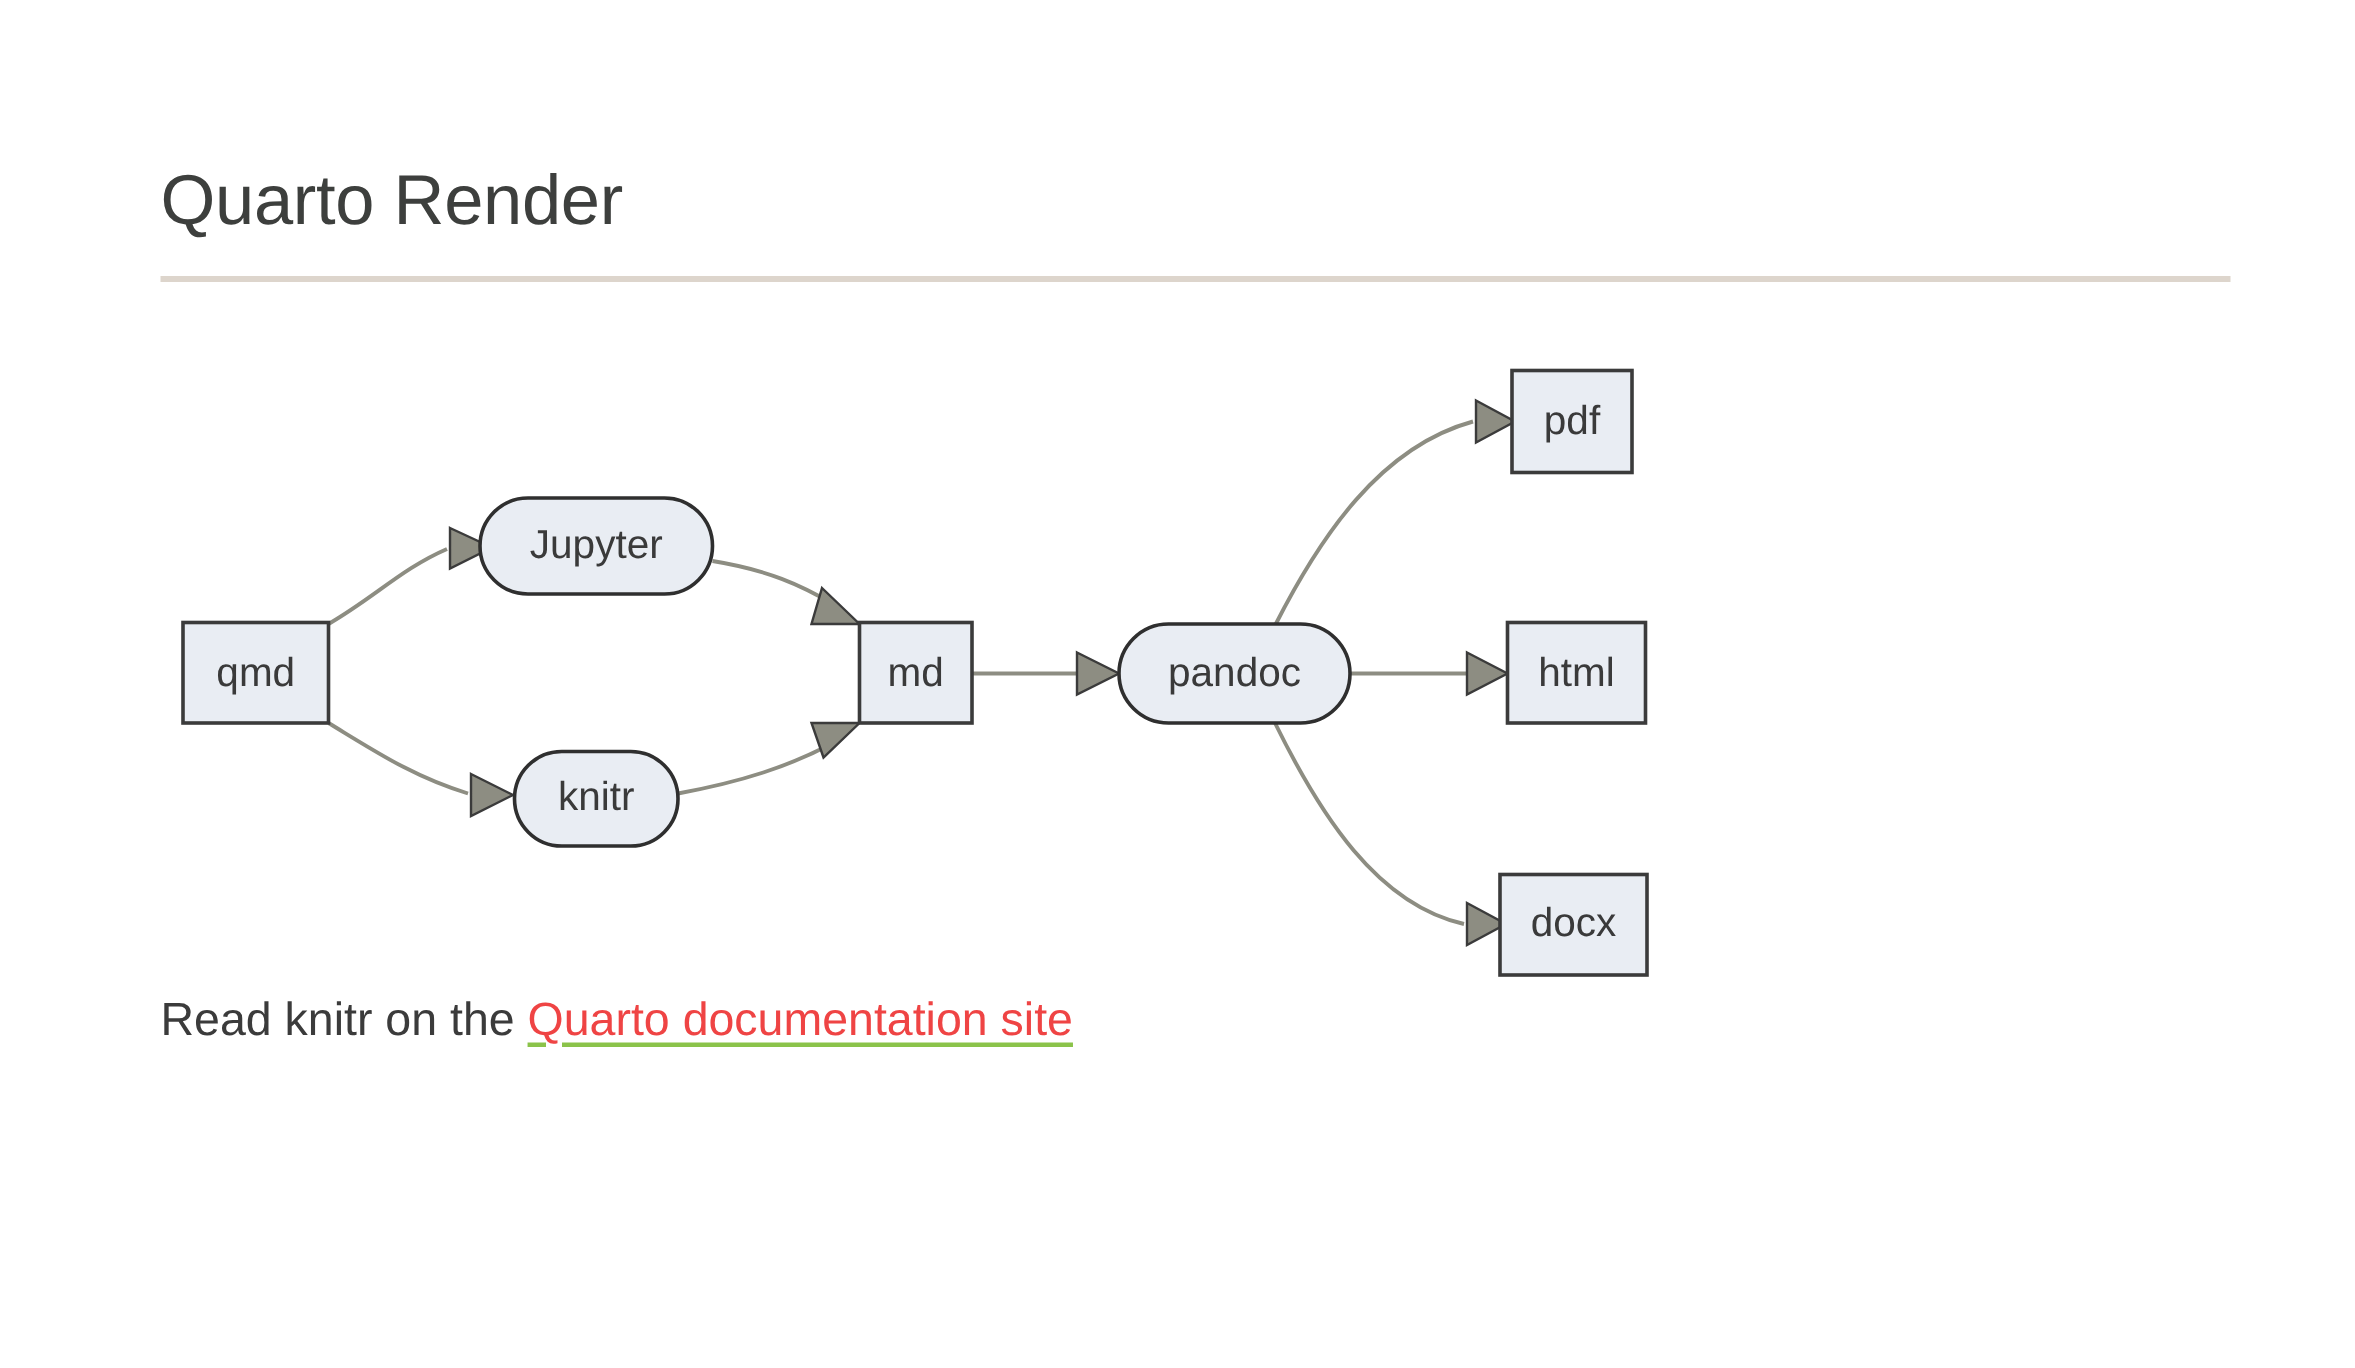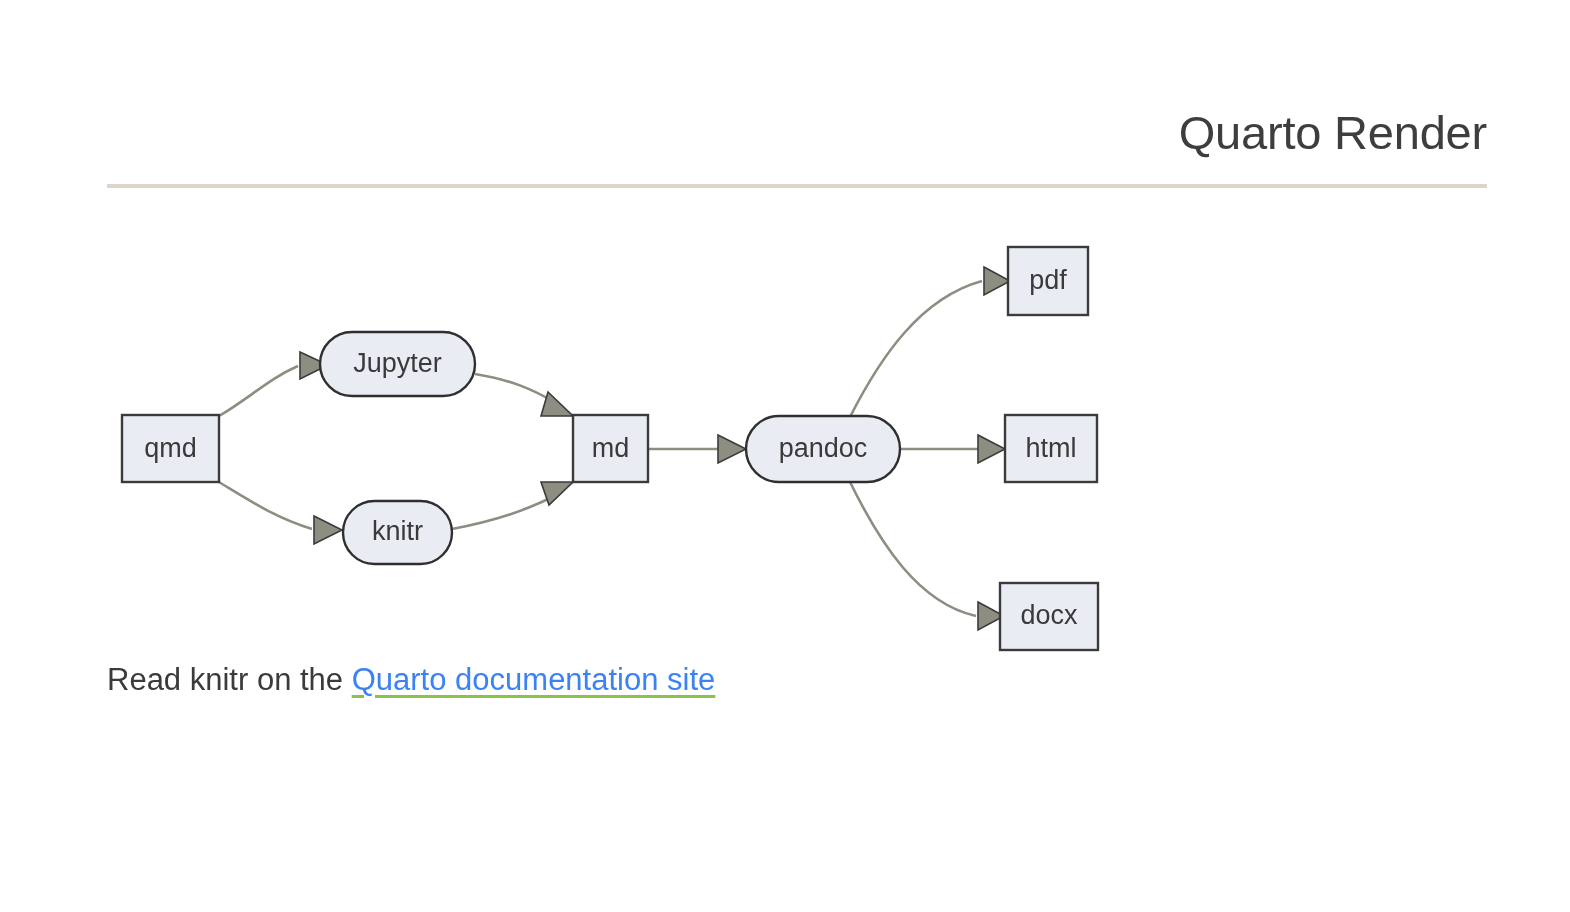--- a/index.html
+++ b/index.html
@@ -28,21 +28,20 @@
     width: 1380px;
   }
   #page-title {
     font-size: 47px;
     font-weight: 400;
     color: #3d3f3d;
     letter-spacing: -0.2px;
     margin: 0;
     padding-top: 106px;
     line-height: 1.15;
-    text-align: right;
   }
   .title-rule {
     height: 4px;
     background: #ddd5cc;
     margin-top: 24px;
     width: 1380px;
   }
   .diagram-wrap {
     position: relative;
     margin-top: 32px;
@@ -88,21 +87,21 @@
     stroke-linejoin: miter;
   }
   .read-more {
     font-size: 31px;
     color: #3b3b3b;
     margin-top: 10px;
     line-height: 1.3;
     white-space: nowrap;
   }
   .doc-link {
-    color: #3b82f6;
+    color: #ef4444;
     text-decoration: underline;
     text-decoration-color: #8bc34a;
     text-underline-offset: 5px;
     text-decoration-thickness: 2.5px;
     cursor: pointer;
   }
 </style>
 </head>
 <body>
 

